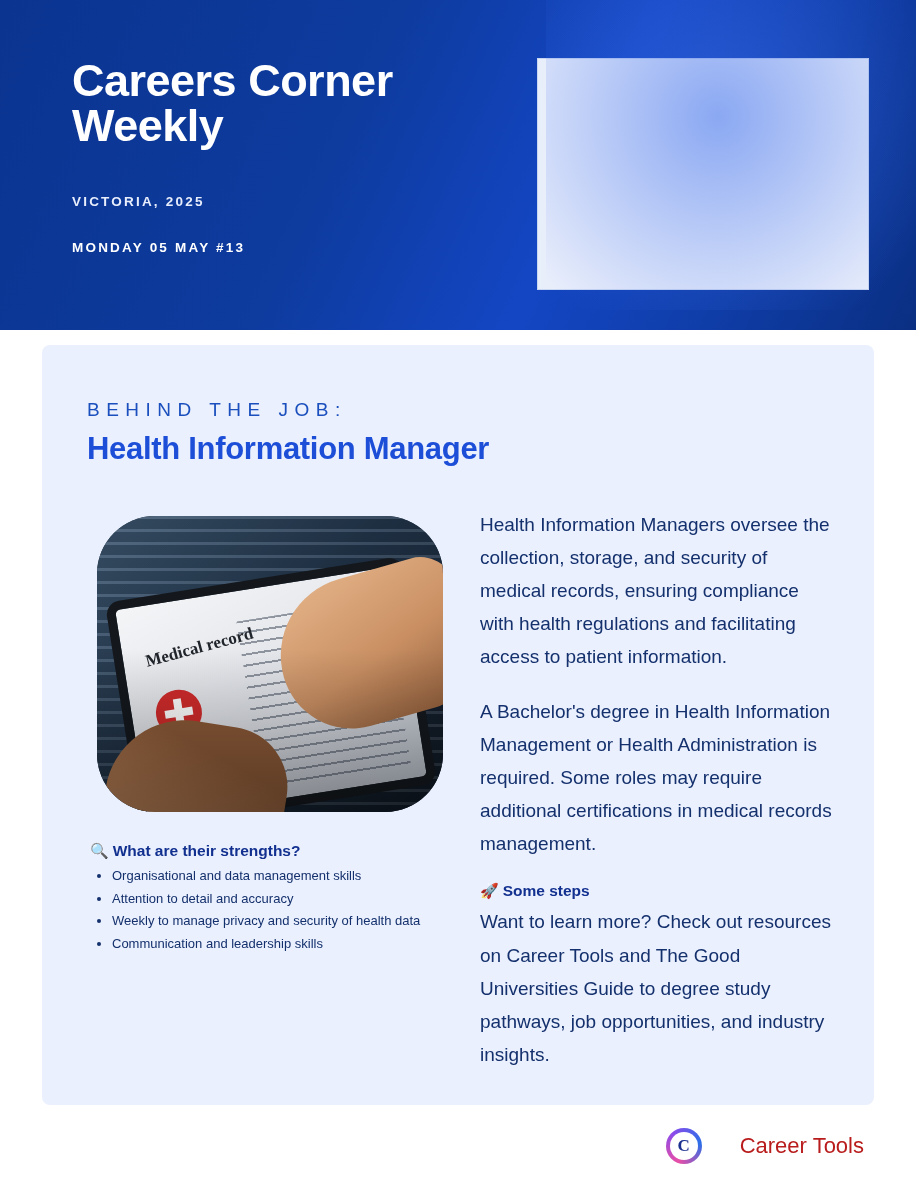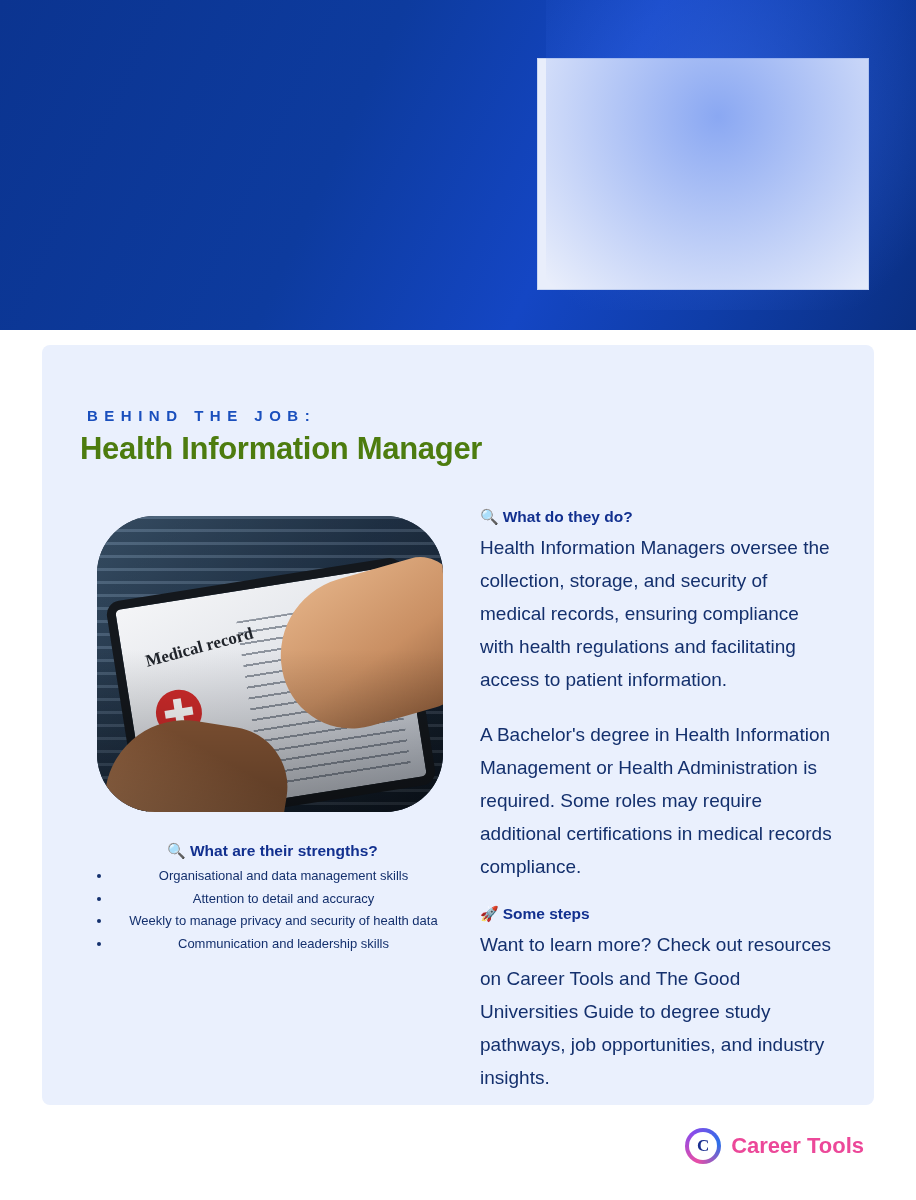--- a/index.html
+++ b/index.html
@@ -78,31 +78,31 @@
     left: 42px;
     top: 345px;
     width: 832px;
     height: 760px;
     background: #eaf0fd;
     border-radius: 8px;
   }
   .kicker {
     position: absolute;
     left: 45px;
-    top: 62px;
+    top: 54px;
     color: #1a4fbd;
-    font-size: 15px;
-    font-weight: bold;
+    font-size: 19px;
+    font-weight: normal;
     letter-spacing: 6.5px;
   }
   .title {
     position: absolute;
-    left: 38px;
+    left: 45px;
     top: 86px;
-    color: #4d7c0f;
+    color: #1d4ed8;
     font-size: 31px;
     font-weight: bold;
     letter-spacing: -0.3px;
   }
 
   
   .photo {
     position: absolute;
     left: 55px;
     top: 171px;
@@ -182,21 +182,20 @@
     position: absolute;
     left: 438px;
     top: 163px;
     width: 352px;
   }
   .col-left-text {
     position: absolute;
     left: 48px;
     top: 497px;
     width: 365px;
-    text-align: center;
   }
   .sec { margin-bottom: 22px; }
   .sec:last-child { margin-bottom: 0; }
   .sec h3 {
     color: #12308f;
     font-size: 15.5px;
     font-weight: bold;
     margin-bottom: 5px;
   }
   .sec h3 .emj { font-size: 15px; margin-right: 4px; }
@@ -239,31 +238,37 @@
     width: 28px; height: 28px;
     border-radius: 50%;
     background: #ffffff;
     color: #1b2f8f;
     font-size: 17px;
     font-weight: bold;
     display: flex; align-items: center; justify-content: center;
     font-family: "Liberation Serif", serif;
   }
   .brand .bname {
-    color: #ec4899;
+    color: #b91c1c;
     font-size: 22px;
-    font-weight: bold;
+    font-weight: normal;
+    margin-left: 28px;
   }
 </style>
 </head>
 <body>
 
 <div class="page">
 
   <div class="header">
+    <div class="masthead">
+      <h1>Careers Corner Weekly</h1>
+      <div class="loc">VICTORIA, 2025</div>
+      <div class="issue">MONDAY 05 MAY #13</div>
+    </div>
     <div class="header-photo"></div>
   </div>
 
   <div class="card">
     <div class="kicker">BEHIND THE JOB:</div>
     <div class="title">Health Information Manager</div>
 
     <div class="photo">
       <div class="blinds"></div>
       <div class="tablet">
@@ -271,27 +276,24 @@
         <div class="doc-label">Medical record</div>
         <div class="cross"></div>
       </div>
       <div class="hand"></div>
       <div class="hand2"></div>
       <div class="shade"></div>
     </div>
 
     <div class="col-right">
       <div class="sec">
-        <h3>
-          <span class="emj">🔍</span><span>What do they do?</span>
-        </h3>
         <p>Health Information Managers oversee the collection, storage, and security of medical records, ensuring compliance with health regulations and facilitating access to patient information.</p>
       </div>
       <div class="sec">
-        <p>A Bachelor's degree in Health Information Management or Health Administration is required. Some roles may require additional certifications in medical records compliance.</p>
+        <p>A Bachelor's degree in Health Information Management or Health Administration is required. Some roles may require additional certifications in medical records management.</p>
       </div>
       <div class="sec">
         <h3>
           <span class="emj">🚀</span><span>Some steps</span>
         </h3>
         <p>Want to learn more? Check out resources on Career Tools and The Good Universities Guide to degree study pathways, job opportunities, and industry insights.</p>
       </div>
     </div>
 
     <div class="col-left-text">

